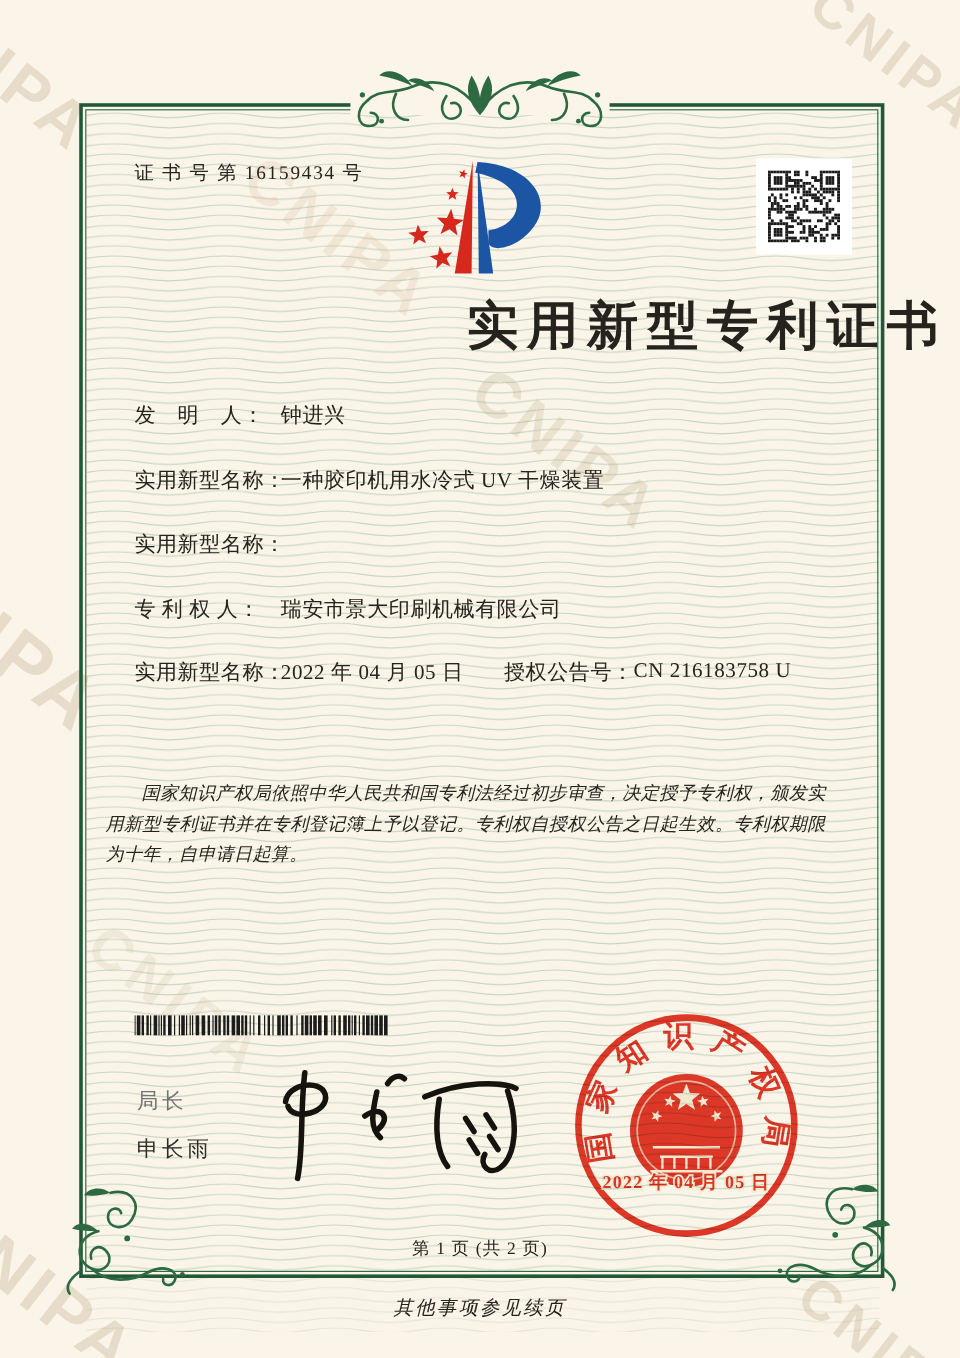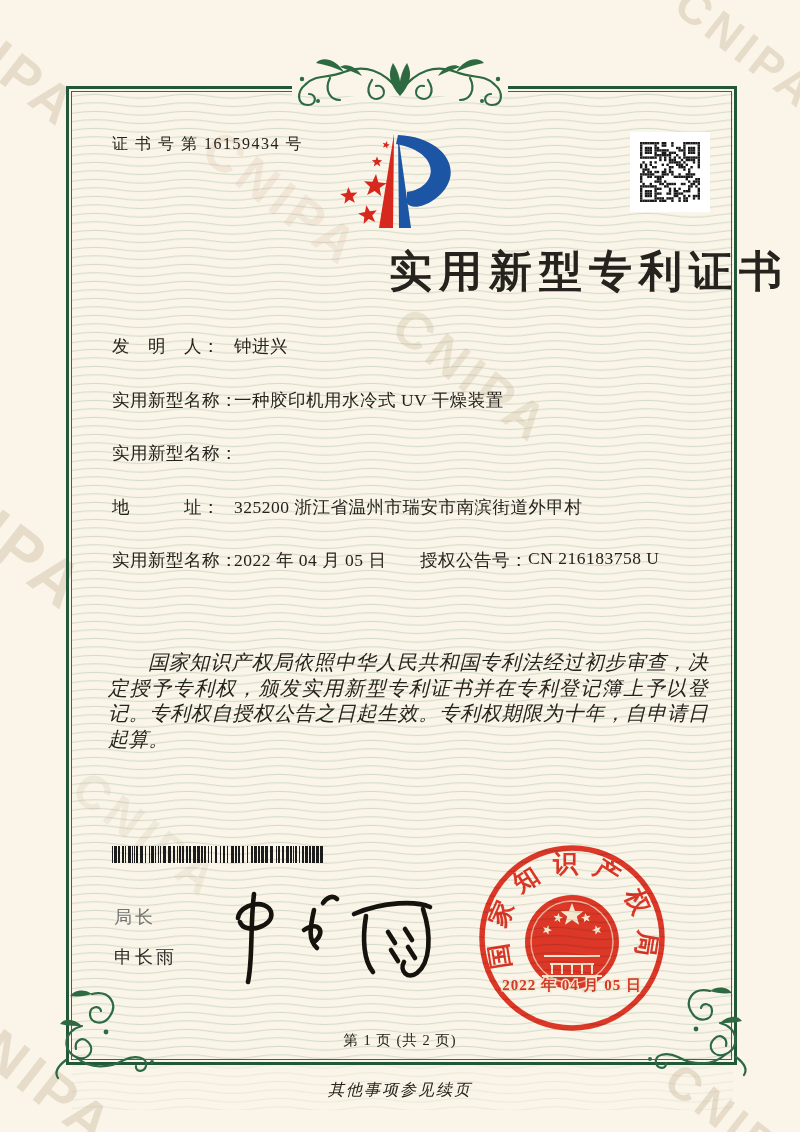--- a/index.html
+++ b/index.html
@@ -55,22 +55,22 @@
   }
   
   .fields{position:absolute; left:112px; top:334px; width:600px; font-size:17.5px;}
   .frow{display:flex; margin-bottom:29.5px; white-space:nowrap;}
   .flabel{display:inline-block; width:122px; flex:0 0 122px; letter-spacing:.5px;}
   .fvalue{letter-spacing:.5px;}
   .fvalue-date{display:inline-block; width:186px; flex:0 0 186px;}
   .flabel2{display:inline-block; letter-spacing:.5px;}
   
   .paras{
-    position:absolute; left:108px; top:650px; width:600px;
-    font-size:20px; line-height:25.5px; font-style:italic; letter-spacing:.3px;
+    position:absolute; left:88px; top:650px; width:600px;
+    font-size:15px; line-height:25.5px; font-style:italic; letter-spacing:.3px;
   }
   .paras p{margin:0; text-indent:2em; text-align:justify;}
   
   .barcode{position:absolute; left:112px; top:846px;}
   .signer-title{position:absolute; left:114px; top:905px; font-size:18px;
     font-family:"Liberation Sans","DejaVu Sans",sans-serif; letter-spacing:3px; color:#737373;}
   .signer-name{position:absolute; left:114px; top:945px; font-size:18px;
     font-family:Liberation Mono, monospace; letter-spacing:3px; color:#2e2b28;}
   .signature{position:absolute; left:226px; top:876px;}
   .seal{position:absolute; left:472px; top:838px; mix-blend-mode:multiply;}
@@ -483,22 +483,22 @@
       <span class="fvalue">钟进兴</span>
     </div>
     <div class="frow">
       <span class="flabel">实用新型名称：</span>
       <span class="fvalue">一种胶印机用水冷式 UV 干燥装置</span>
     </div>
     <div class="frow">
       <span class="flabel">实用新型名称：</span>
     </div>
     <div class="frow">
-      <span class="flabel">地　　　址：</span>
-      <span class="fvalue">325200 浙江省温州市瑞安市南滨街道外甲村</span>
+      <span class="flabel">专 利 权 人：</span>
+      <span class="fvalue">瑞安市景大印刷机械有限公司</span>
     </div>
     <div class="frow">
       <span class="flabel">实用新型名称：</span>
       <span class="fvalue fvalue-date">2022 年 04 月 05 日</span>
       <span class="flabel2">授权公告号：</span>
       <span class="fvalue">CN 216183758 U</span>
     </div>
   </div>
 
   <div class="paras">

